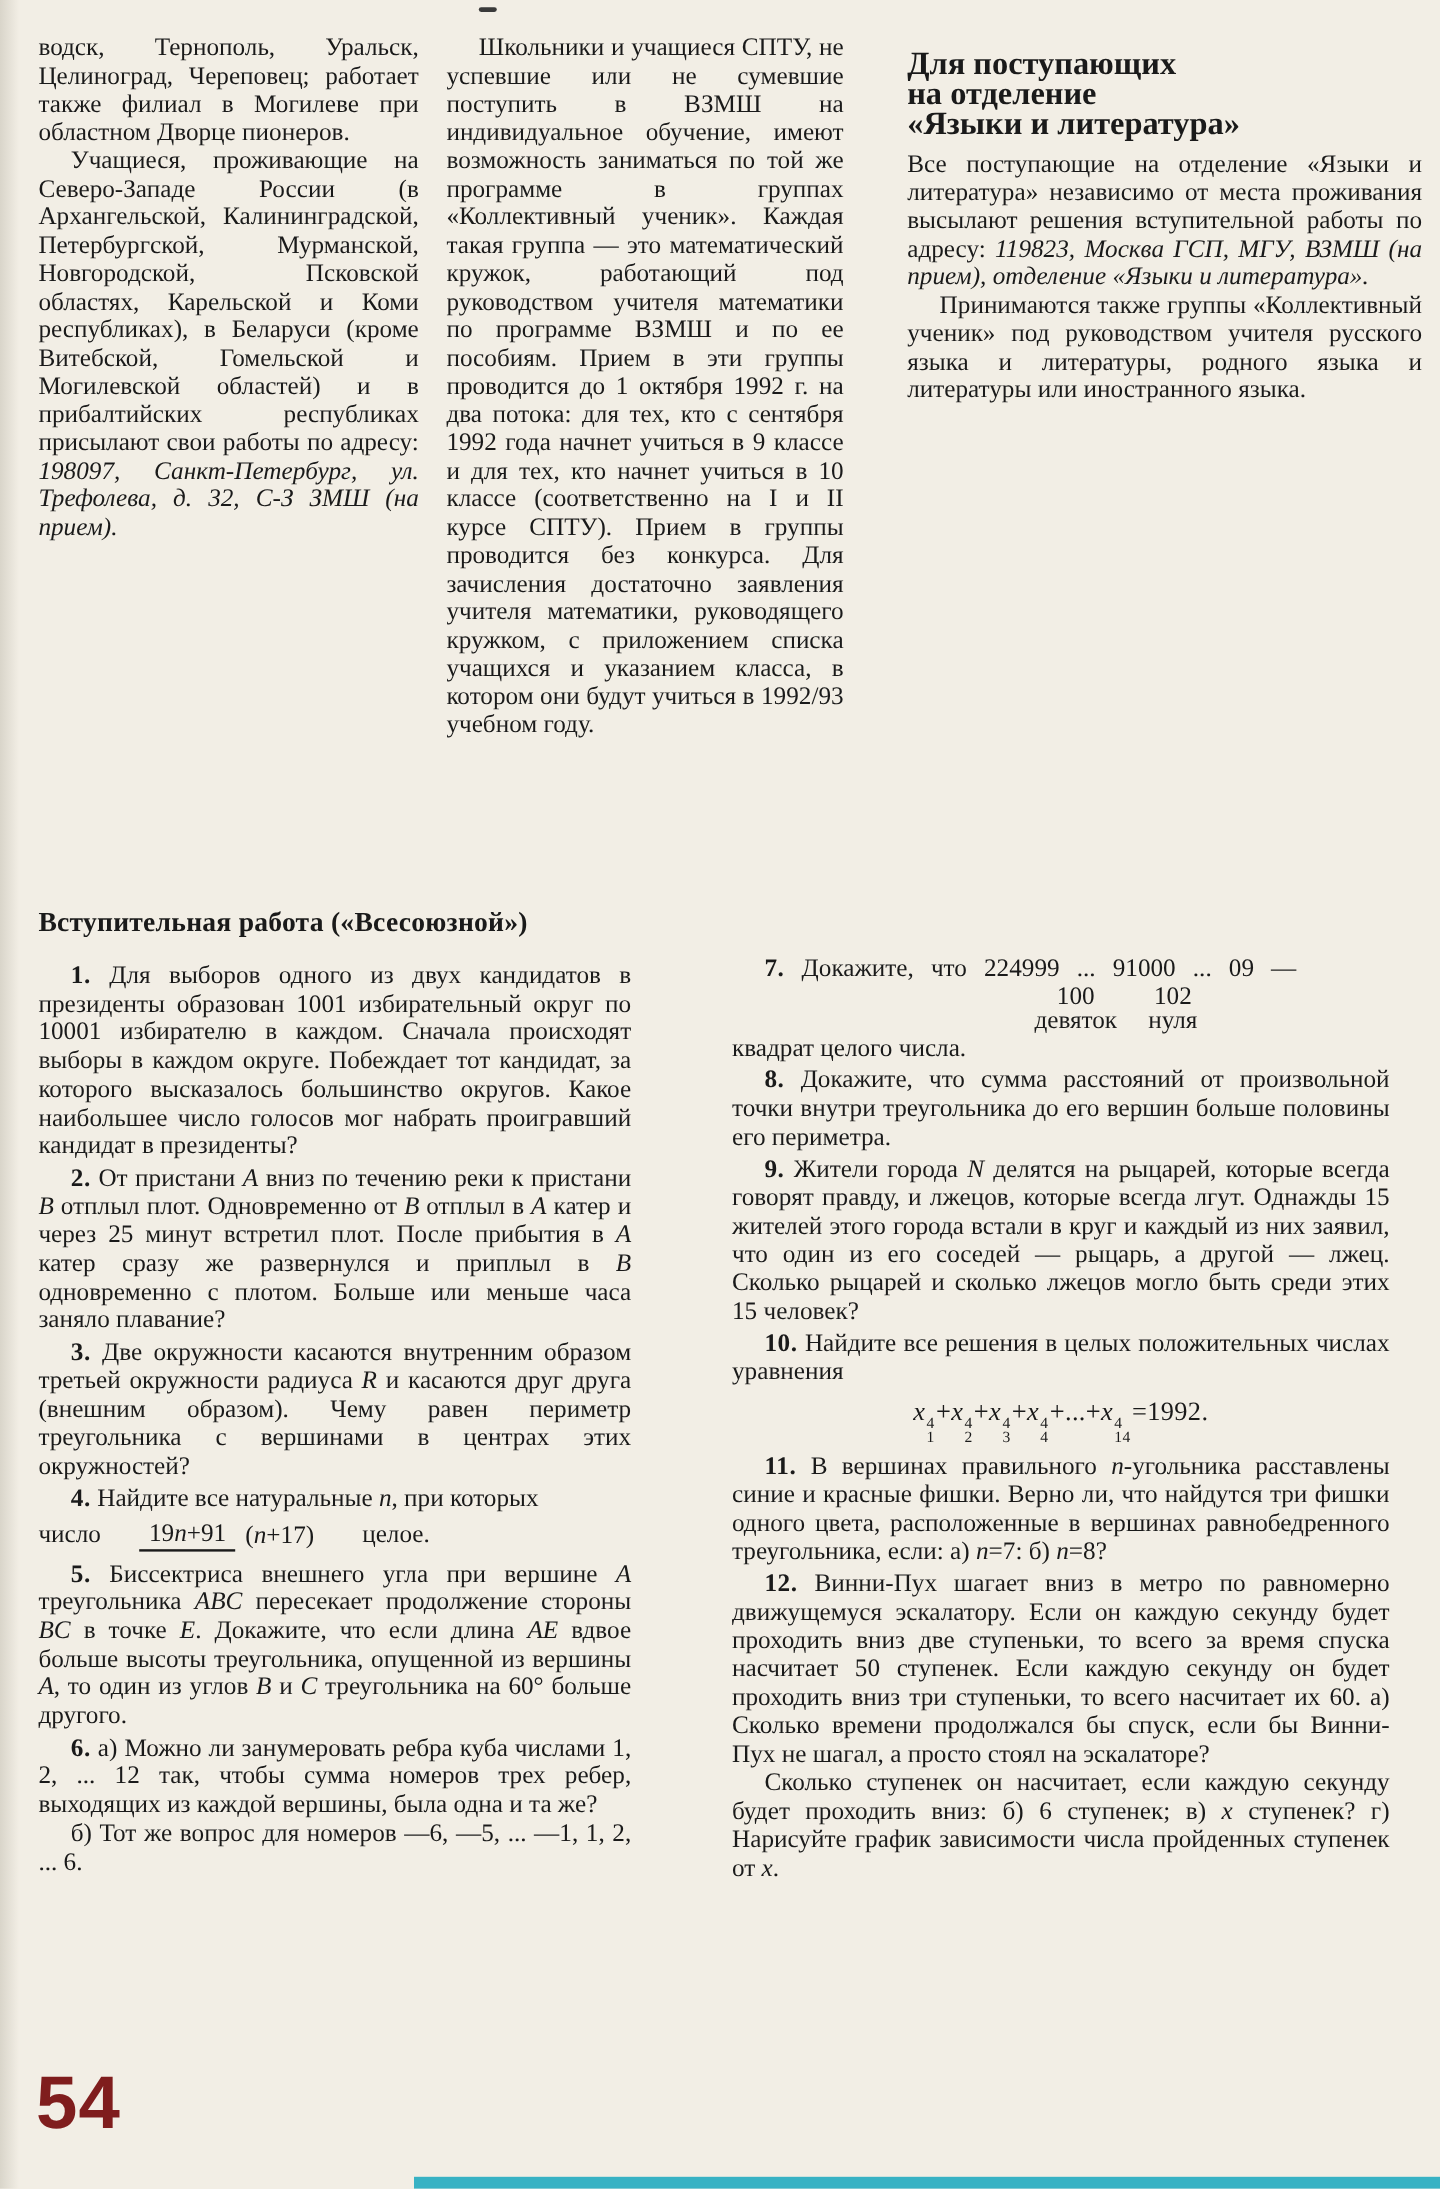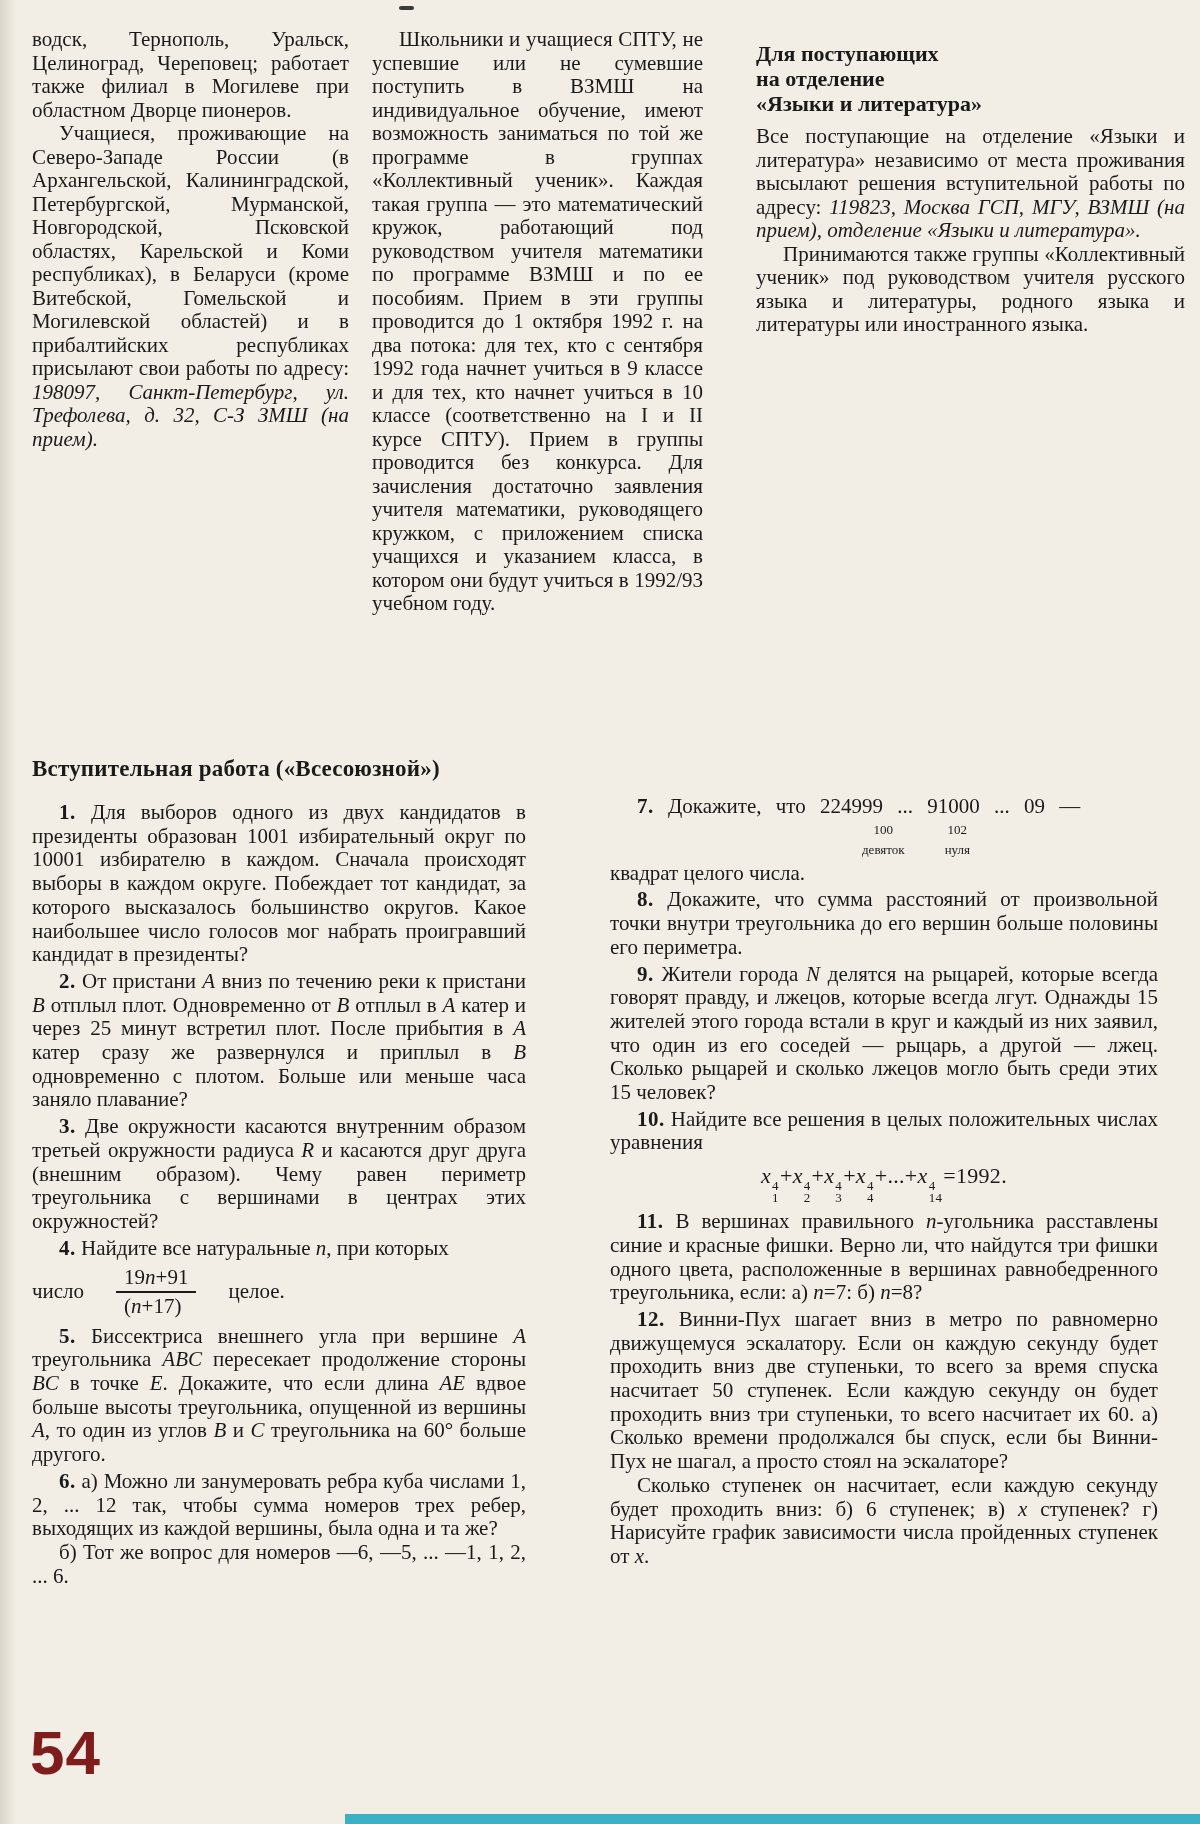--- a/index.html
+++ b/index.html
@@ -14,42 +14,42 @@
   .scan-mark{position:absolute;left:399px;top:6px;width:15px;height:4px;background:#3a3a3a;border-radius:2px}
   p{margin:0}
   
   .top-cols .col{position:absolute;top:28px;text-align:justify;font-size:21px;line-height:23.5px}
   .col1{left:32px;width:317px}
   .col2{left:372px;width:331px}
   .col3{left:756px;width:429px;line-height:24.2px}
   .col .indent{text-indent:27px}
   .col .noindent{text-indent:0}
   .addr{font-style:italic}
-  .subhead{font-weight:bold;font-size:22px;line-height:25px;margin:13px 0 9px;
+  .subhead{font-weight:bold;font-size:27px;line-height:25px;margin:13px 0 9px;
     white-space:pre-line;text-align:left}
   
   .section-heading{position:absolute;left:32px;top:756px;margin:0;
     font-size:23px;font-weight:bold;letter-spacing:.2px}
   
   .probs{position:absolute;text-align:justify;font-size:21px;line-height:23.7px}
   .probs-left{left:32px;top:801px;width:494px}
   .probs-right{left:610px;top:795px;width:548px}
   .prob{margin:0 0 3px 0}
   .prob p{text-indent:27px}
   .prob p.noindent{text-indent:0}
   .prob b{letter-spacing:.5px}
   
   .frac-line{display:flex;align-items:center;gap:32px;margin:5px 0 7px;text-indent:0}
-  .frac{display:inline-flex;flex-direction:column;align-items:flex-start;line-height:1.15;font-size:21px}
+  .frac{display:inline-flex;flex-direction:row;align-items:center;line-height:1.15;font-size:21px}
   .fnum{padding:0 8px 1px;border-bottom:2px solid #1a1a1a}
   .fden{padding:1px 8px 0}
   
   .p7line{word-spacing:9px}
-  .digit-labels{display:flex;gap:40px;padding-left:252px;margin:1px 0 2px;
-    font-size:13px;line-height:20px;text-align:center}
+  .digit-labels{display:flex;gap:26px;padding-left:252px;margin:1px 0 2px;
+    font-size:21px;line-height:20px;text-align:center}
   .digit-labels span{display:block;white-space:pre-line}
   
   .equation{text-indent:0 !important;text-align:center;font-size:22px;margin:9px 0 7px;
     letter-spacing:.3px}
   .mvar{white-space:nowrap}
   .mvar i{font-family:"Liberation Serif",serif}
   .ss{display:inline-flex;flex-direction:column;vertical-align:-7px;
     font-size:13px;line-height:11.5px;text-align:left;margin-left:1px;margin-right:1px}
   
   .page-number{position:absolute;left:30px;top:1722px;

